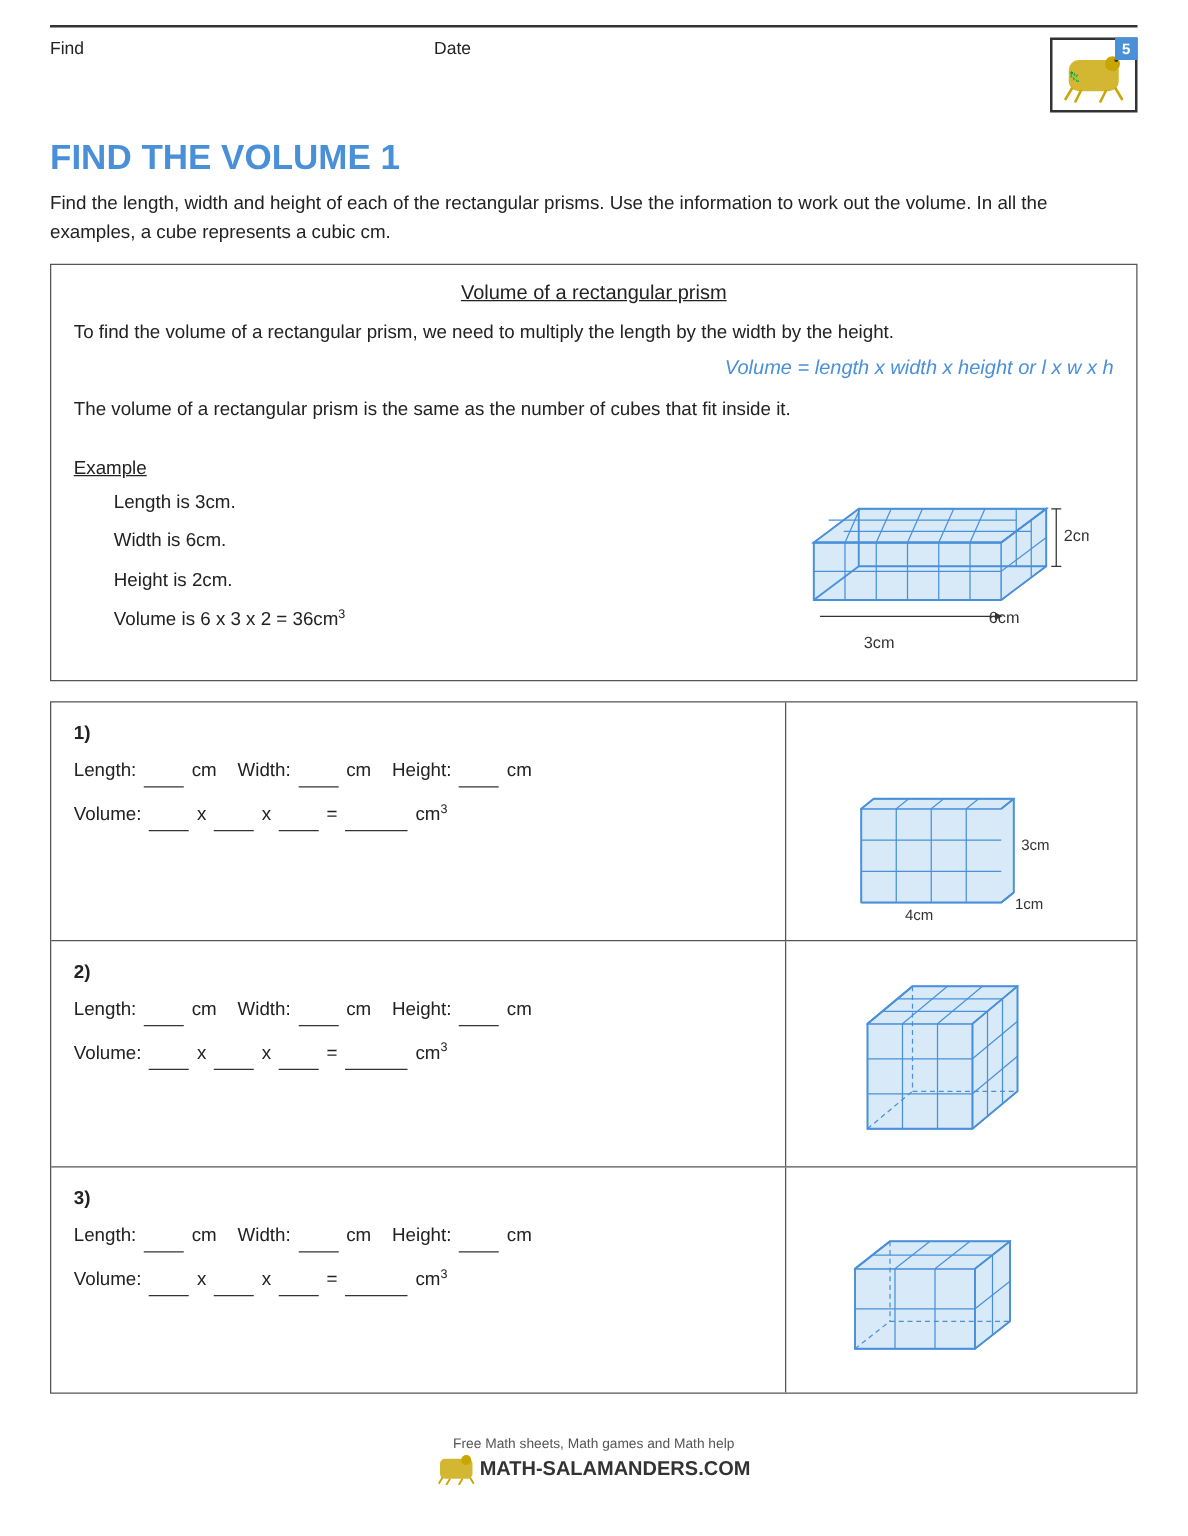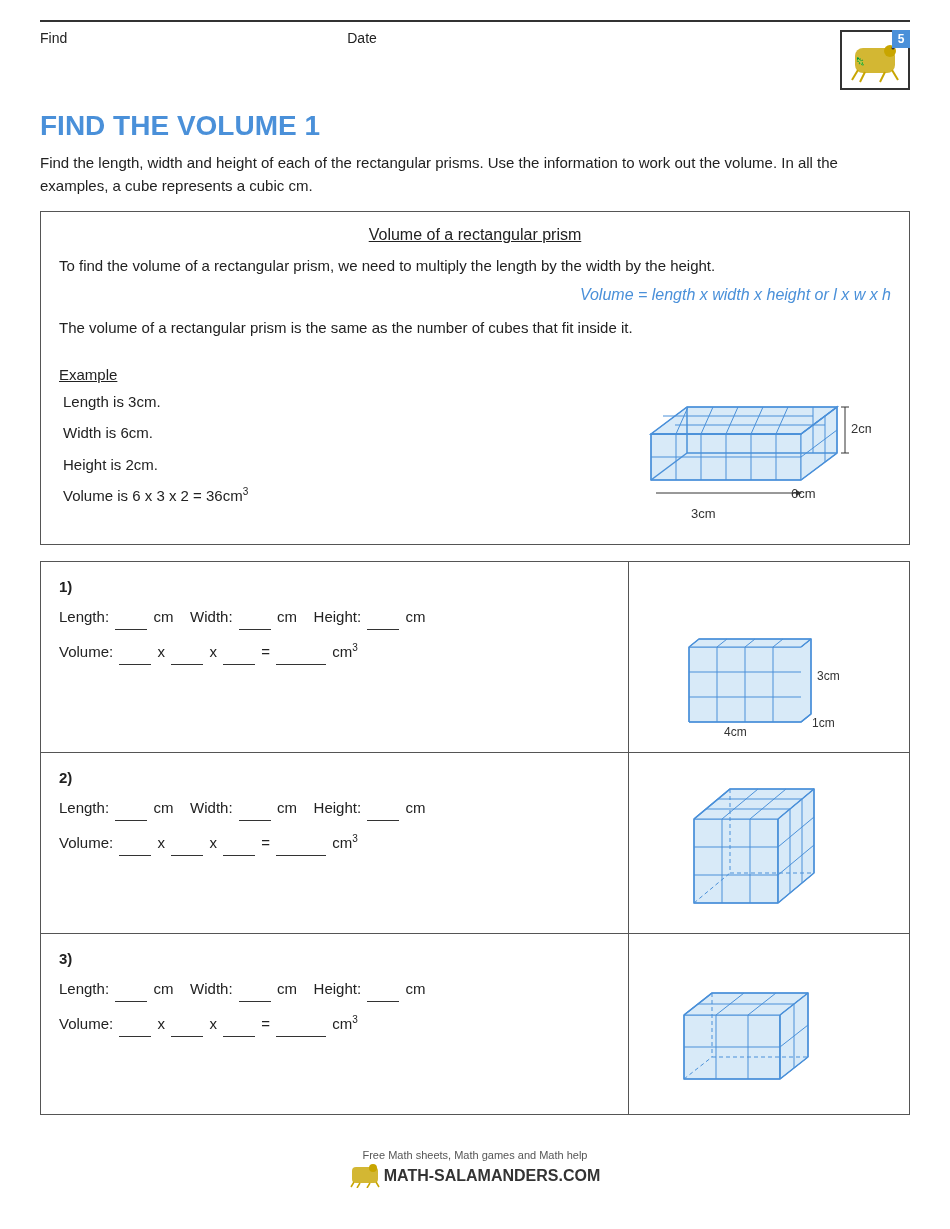--- a/index.html
+++ b/index.html
@@ -120,21 +120,21 @@
     }
 
     .example-label {
       text-decoration: underline;
       font-size: 15px;
       margin-bottom: 6px;
       font-weight: normal;
     }
 
     .example-text p {
-      margin-left: 4px;
+      margin-left: 32px;
       font-size: 15px;
       line-height: 1.7;
     }
 
     .prism-diagram {
       width: 280px;
       flex-shrink: 0;
       display: flex;
       justify-content: center;
       align-items: center;

